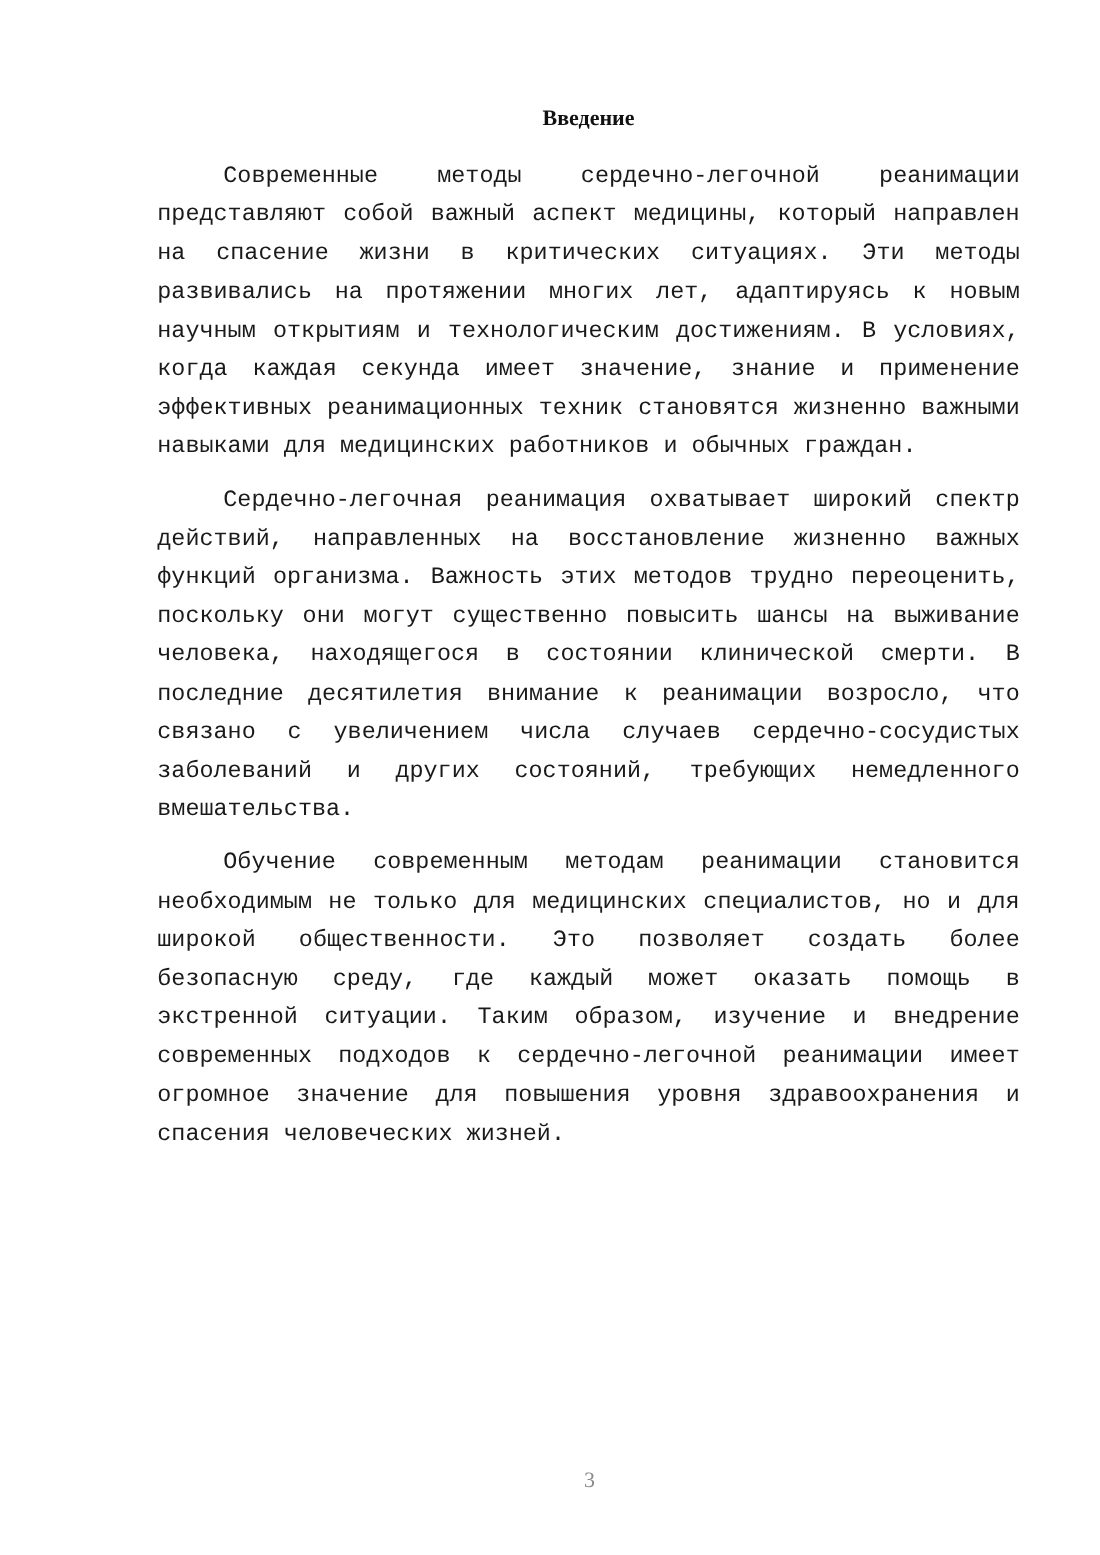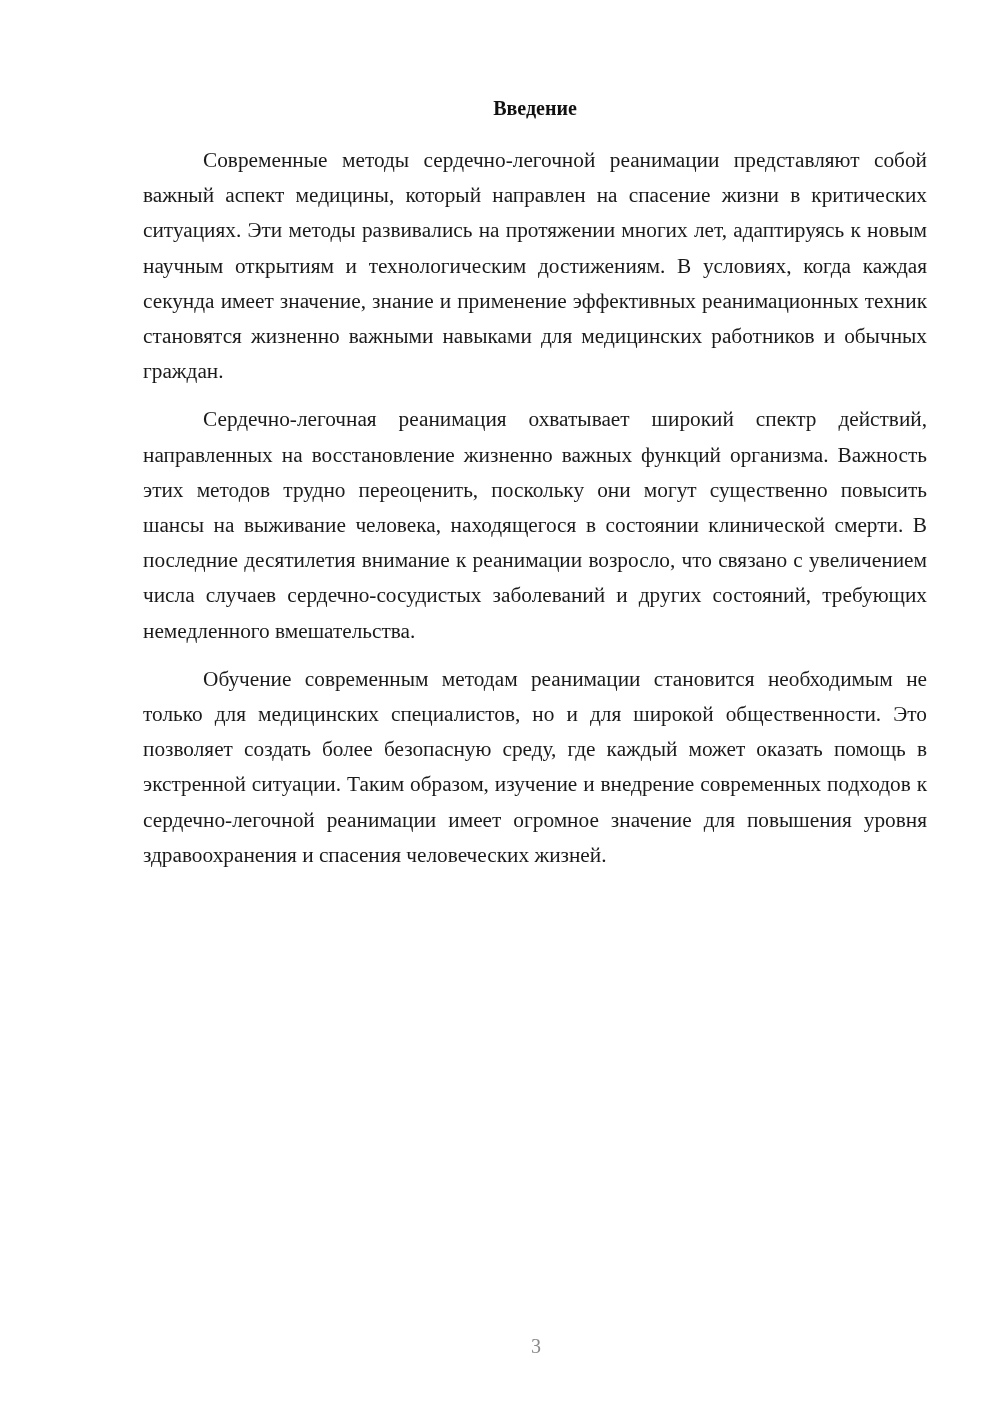--- a/index.html
+++ b/index.html
@@ -10,21 +10,21 @@
   .title {
     position: absolute; top: 97px; left: 0; width: 1070px; text-align: center;
     font-family: "Liberation Serif", serif; font-weight: bold; font-size: 20px; color: #111;
     letter-spacing: 0px;
   }
   .body-text {
     position: absolute; left: 143px; top: 143px; width: 784px;
     font-family: "Liberation Serif", serif; font-size: 21.3px; line-height: 35.2px; color: #1a1a1a;
   }
   .para {
-    margin: 0 0 13px 0; text-indent: 60px; text-align: justify; hyphens: none;
+    margin: 0 0 13px 0; text-indent: 60px; text-align: justify; hyphens: none; font-family: Liberation Mono, monospace;
   }
   .page-number {
     position: absolute; top: 1335px; left: 0; width: 1072px; text-align: center;
     font-family: "Liberation Serif", serif; font-size: 20px; color: #8a8a8a;
   }
 </style>
 </head>
 <body>
 
 <div class="page">

